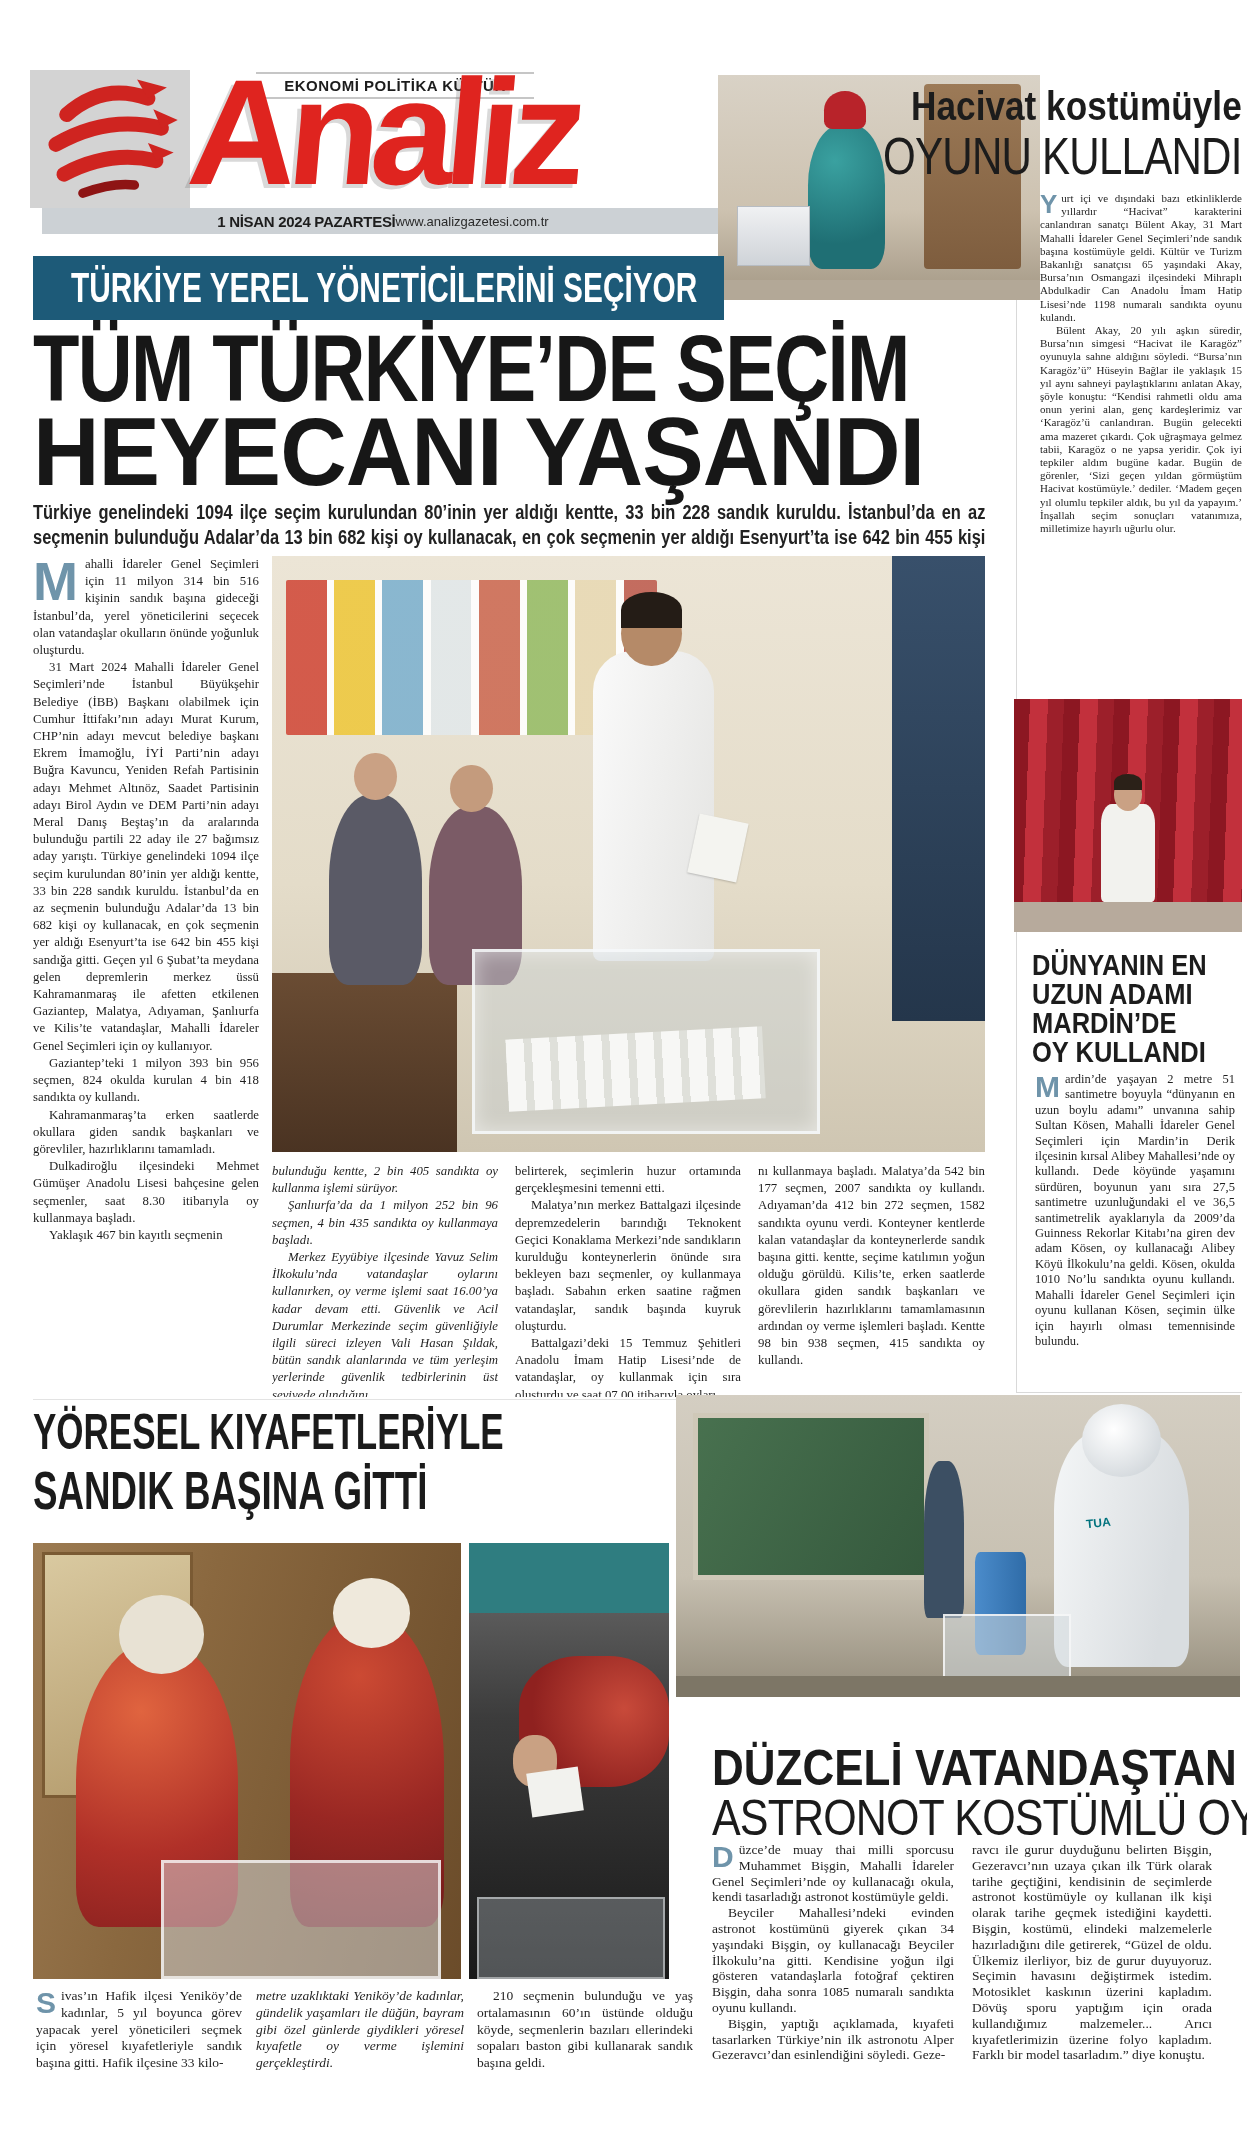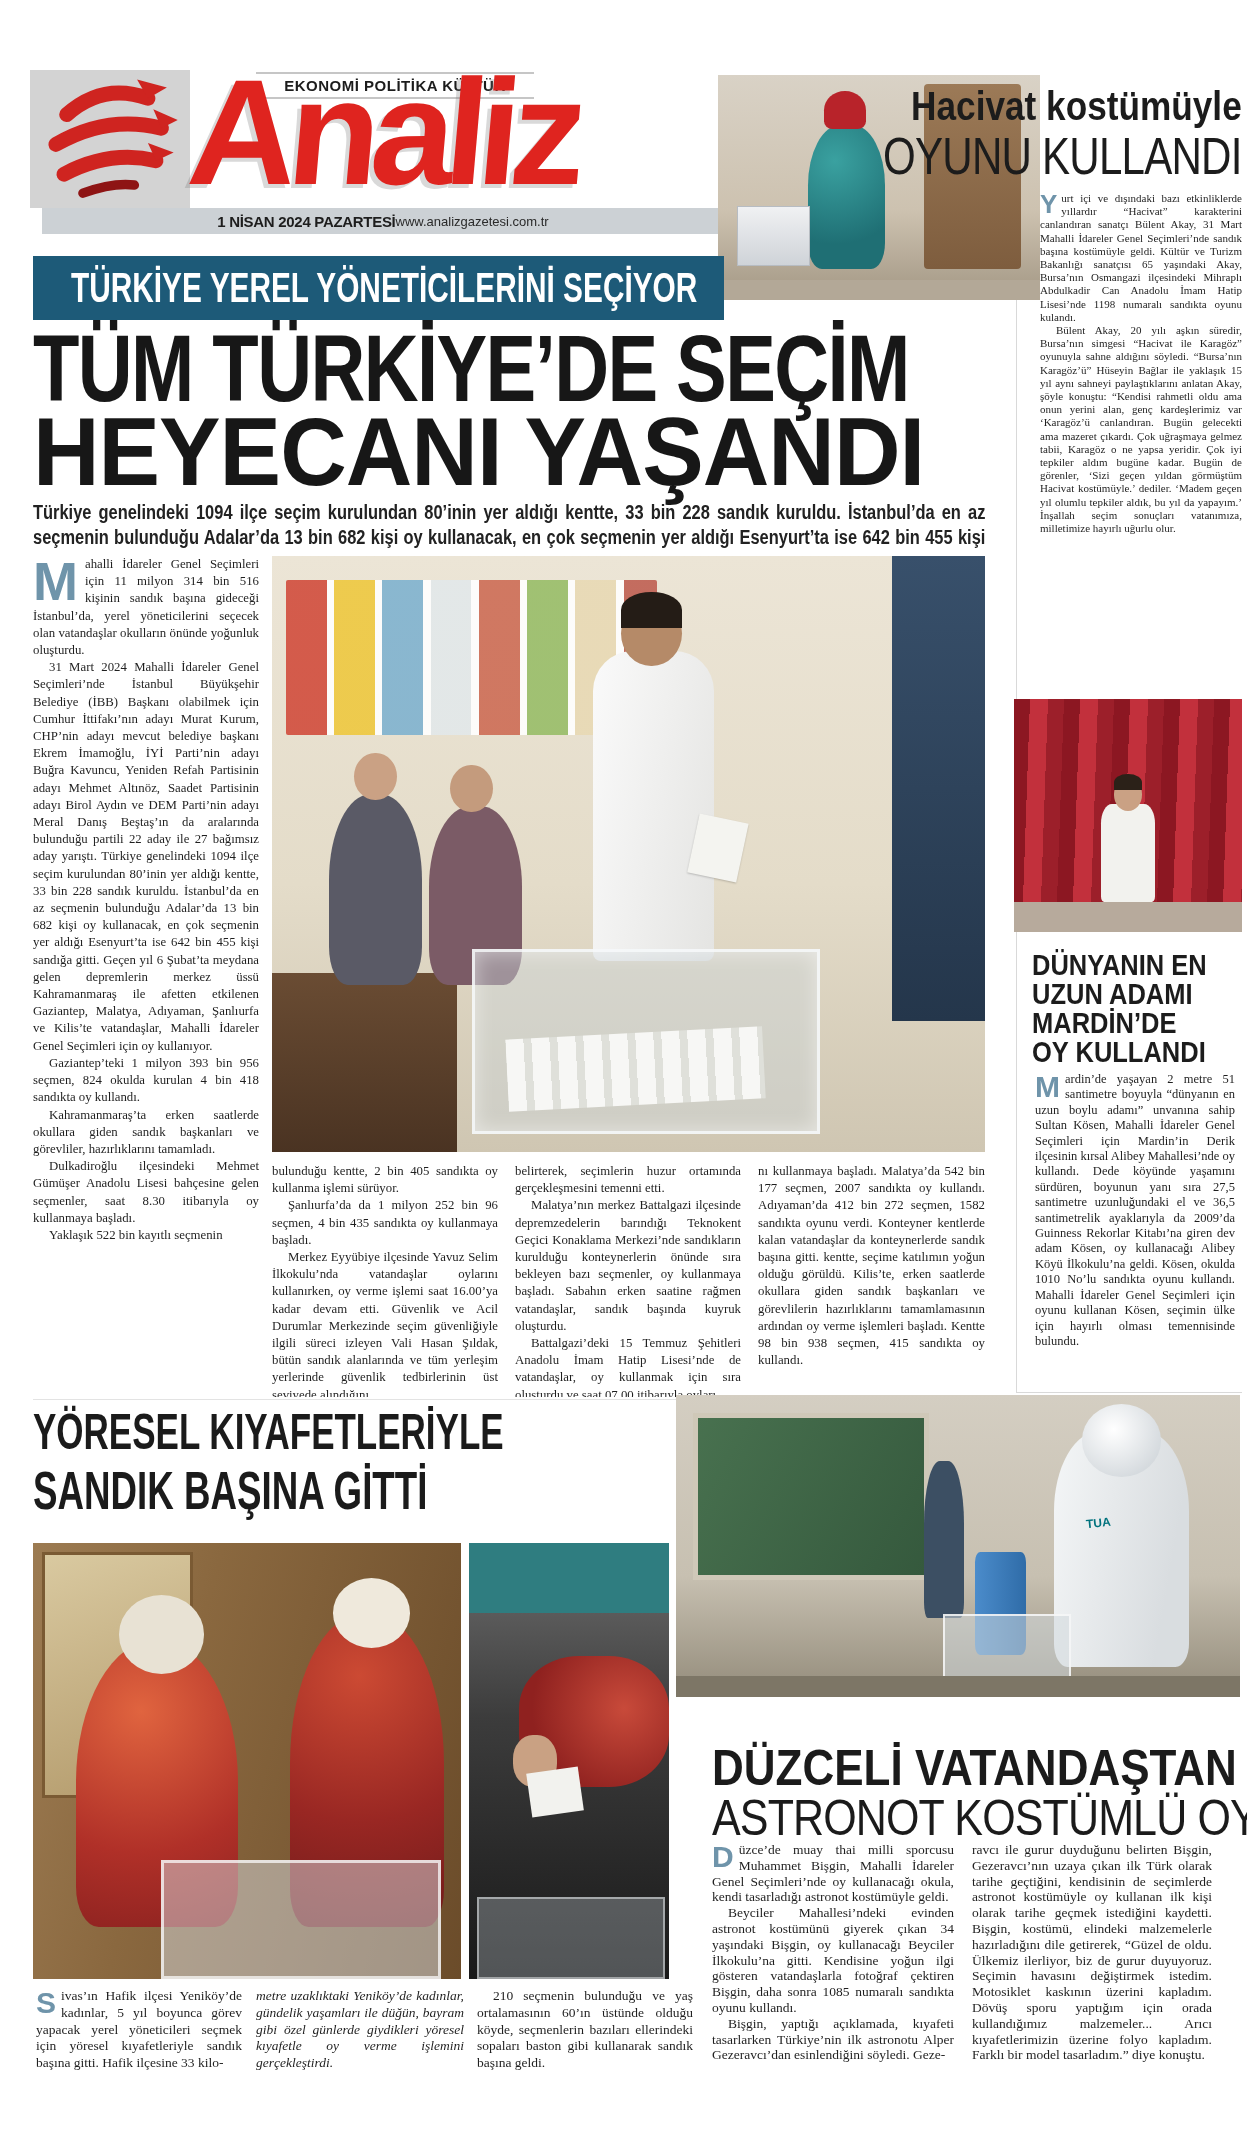--- a/index.html
+++ b/index.html
@@ -40,21 +40,21 @@
                 font:bold 20px/25px "Liberation Sans", sans-serif; color:#222; text-align:justify;
                 height:52px; overflow:hidden; }
 
   
   .coltext { position:absolute; text-align:justify; overflow:hidden; color:#1f1f1f; }
   .coltext p { margin:0; text-indent:16px; }
   .coltext p:first-child { text-indent:0; }
   .coltext p.indent { text-indent:16px; }
   .lead-col { font-size:12.8px; line-height:17.2px; }
   #lead-col1 { left:33px;  top:556px;  width:226px; height:842px; }
-  #lead-col2 { left:272px; top:1163px; width:226px; height:234px; }
+  #lead-col2 { left:272px; top:1163px; width:226px; height:234px;font-style:italic; }
   #lead-col3 { left:515px; top:1163px; width:226px; height:234px; }
   #lead-col4 { left:758px; top:1163px; width:227px; height:234px; }
   .dcap { float:left; font-family:"Liberation Sans", sans-serif; font-weight:bold;
           color:var(--dropcap-blue,#6f94aa); }
   .dcap-lg { font-size:54px; line-height:44px; padding:3px 7px 0 0; }
   .dcap-sm { font-size:30px; line-height:25px; padding:2px 5px 0 0; }
 
   
   .hac-h { position:absolute; right:5px; text-align:right; color:#1c1c1c;
            font-family:"Liberation Sans", sans-serif; white-space:nowrap; transform-origin:right top; }
@@ -226,21 +226,21 @@
   <div class="hl hl1">TÜM TÜRKİYE’DE SEÇİM</div>
   <div class="hl hl2">HEYECANI YAŞANDI</div>
   <div class="abs standfirst">Türkiye genelindeki 1094 ilçe seçim kurulundan 80’inin yer aldığı kentte, 33 bin 228 sandık kuruldu. İstanbul’da en az seçmenin bulunduğu Adalar’da 13 bin 682 kişi oy kullanacak, en çok seçmenin yer aldığı Esenyurt’ta ise 642 bin 455 kişi sandığa gitti</div>
 
   <div class="coltext lead-col" id="lead-col1">
     <p class="first"><span class="dcap dcap-lg">M</span><span>ahalli İdareler Genel Seçimleri için 11 milyon 314 bin 516 kişinin sandık başına gideceği İstanbul’da, yerel yöneticilerini seçecek olan vatandaşlar okulların önünde yoğunluk oluşturdu.</span></p>
   <p>31 Mart 2024 Mahalli İdareler Genel Seçimleri’nde İstanbul Büyükşehir Belediye (İBB) Başkanı olabilmek için Cumhur İttifakı’nın adayı Murat Kurum, CHP’nin adayı mevcut belediye başkanı Ekrem İmamoğlu, İYİ Parti’nin adayı Buğra Kavuncu, Yeniden Refah Partisinin adayı Mehmet Altınöz, Saadet Partisinin adayı Birol Aydın ve DEM Parti’nin adayı Meral Danış Beştaş’ın da aralarında bulunduğu partili 22 aday ile 27 bağımsız aday yarıştı. Türkiye genelindeki 1094 ilçe seçim kurulundan 80’inin yer aldığı kentte, 33 bin 228 sandık kuruldu. İstanbul’da en az seçmenin bulunduğu Adalar’da 13 bin 682 kişi oy kullanacak, en çok seçmenin yer aldığı Esenyurt’ta ise 642 bin 455 kişi sandığa gitti. Geçen yıl 6 Şubat’ta meydana gelen depremlerin merkez üssü Kahramanmaraş ile afetten etkilenen Gaziantep, Malatya, Adıyaman, Şanlıurfa ve Kilis’te vatandaşlar, Mahalli İdareler Genel Seçimleri için oy kullanıyor.</p>
       <p>Gaziantep’teki 1 milyon 393 bin 956 seçmen, 824 okulda kurulan 4 bin 418 sandıkta oy kullandı.</p>
       <p>Kahramanmaraş’ta erken saatlerde okullara giden sandık başkanları ve görevliler, hazırlıklarını tamamladı.</p>
       <p>Dulkadiroğlu ilçesindeki Mehmet Gümüşer Anadolu Lisesi bahçesine gelen seçmenler, saat 8.30 itibarıyla oy kullanmaya başladı.</p>
-      <p>Yaklaşık 522 bin kayıtlı seçmenin</p>
+      <p>Yaklaşık 467 bin kayıtlı seçmenin</p>
     </div>
 
   <div class="photo" id="ph-lead">
     <i></i>
       <i></i>
       <i></i>
       <i></i>
       <i></i>
       <i></i>
       <i></i>

